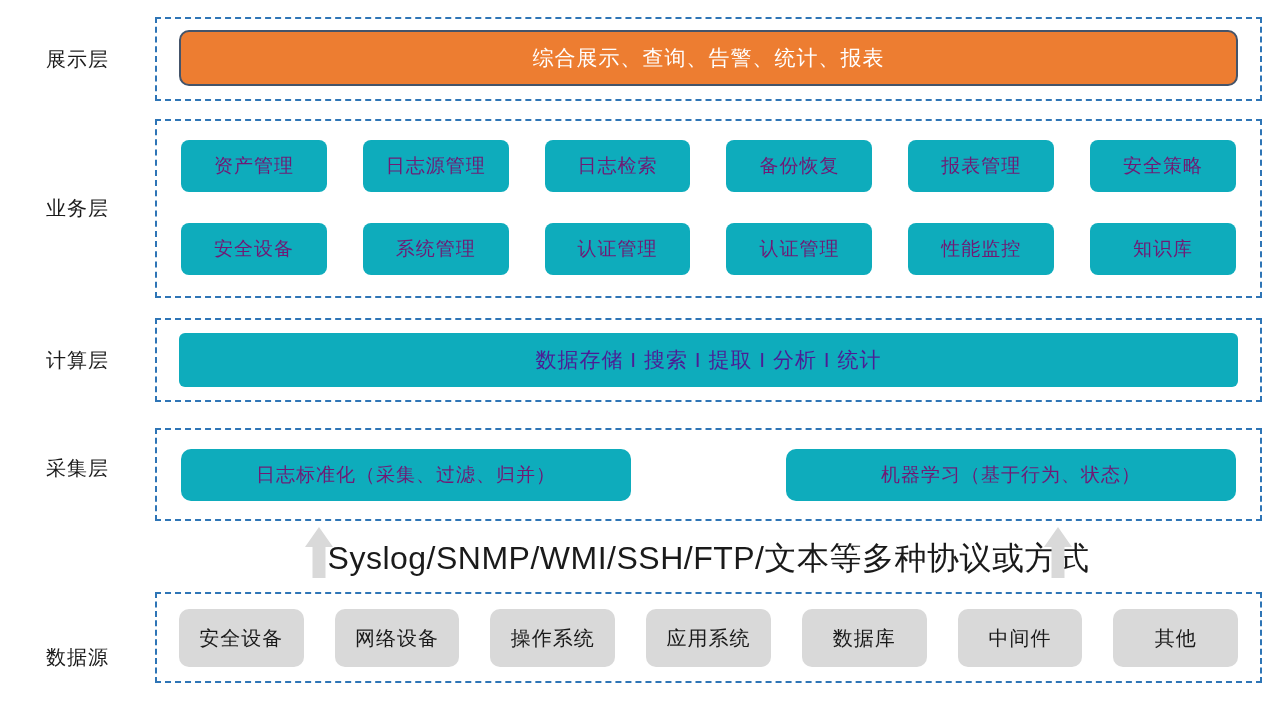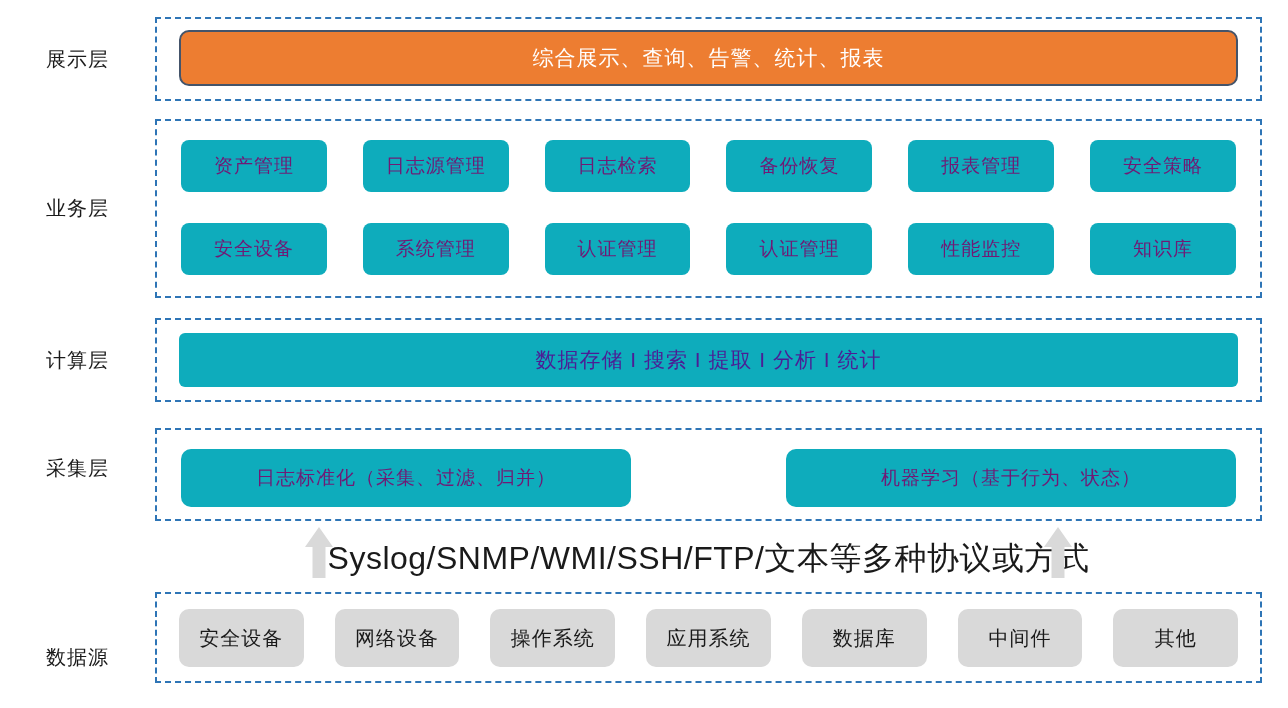--- a/index.html
+++ b/index.html
@@ -85,21 +85,21 @@
     font-size: 21px;
     letter-spacing: 1px;
   }
   .collection-wrap {
     display: flex;
     justify-content: space-between;
     padding: 19px 24px 0 24px;
   }
   .collection-box {
     width: 450px;
-    height: 58px;
+    height: 52px;
     border-radius: 10px;
     font-size: 19px;
   }
   .protocol-text {
     position: absolute;
     left: 155px;
     width: 1107px;
     top: 537px;
     text-align: center;
     font-size: 32px;

